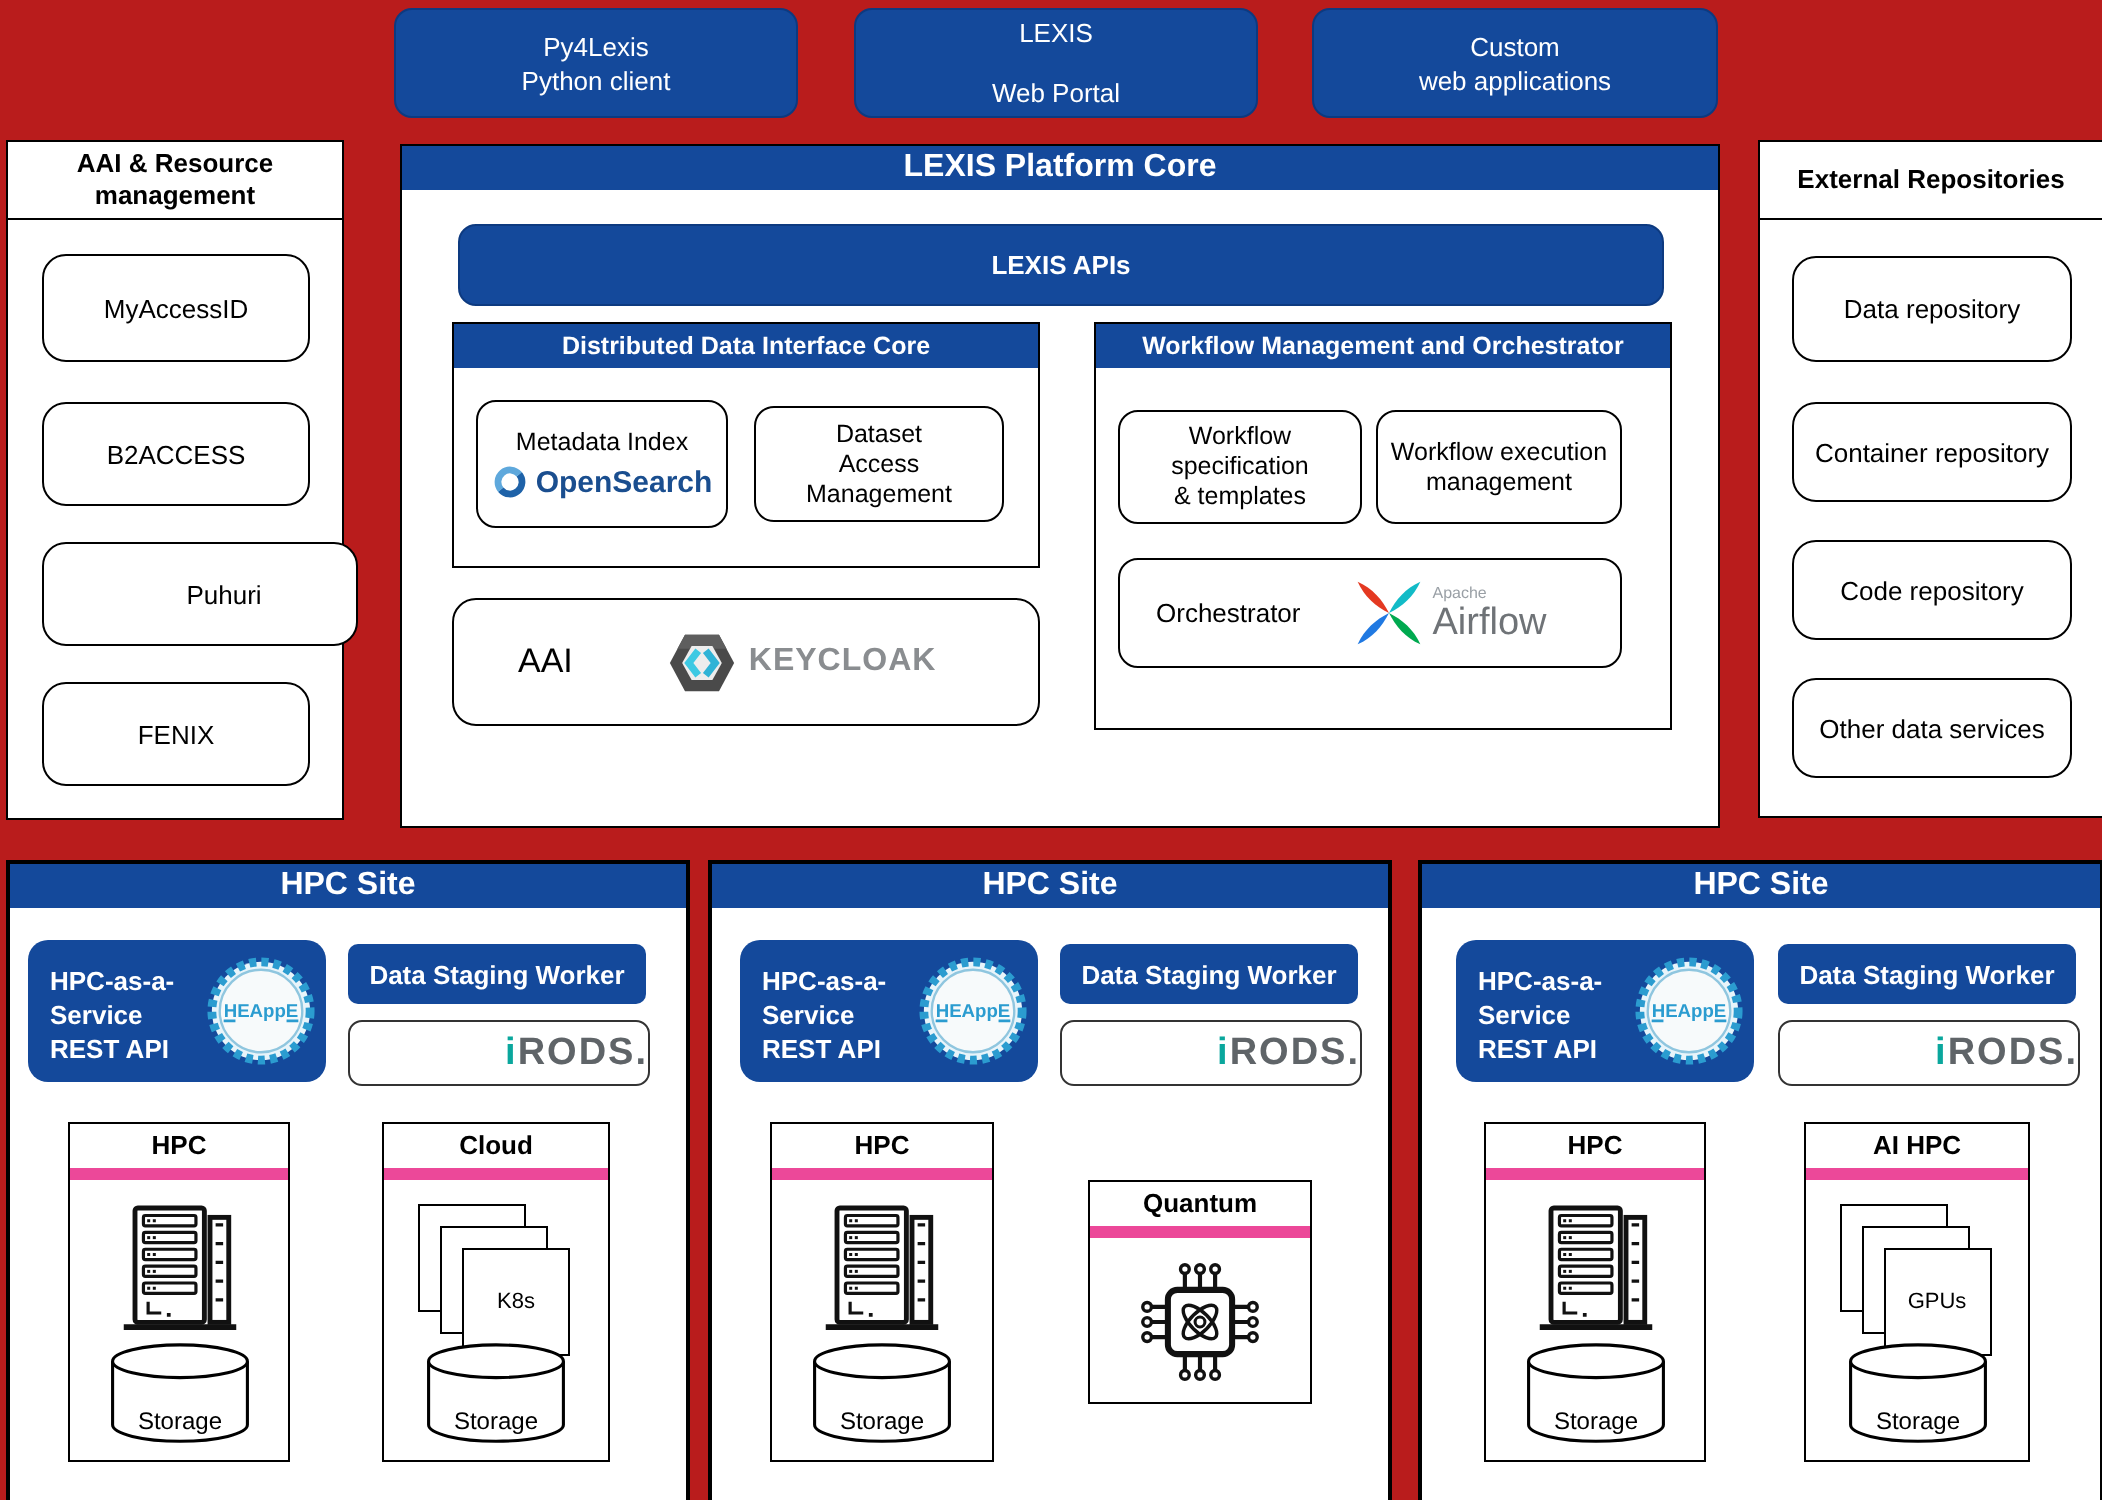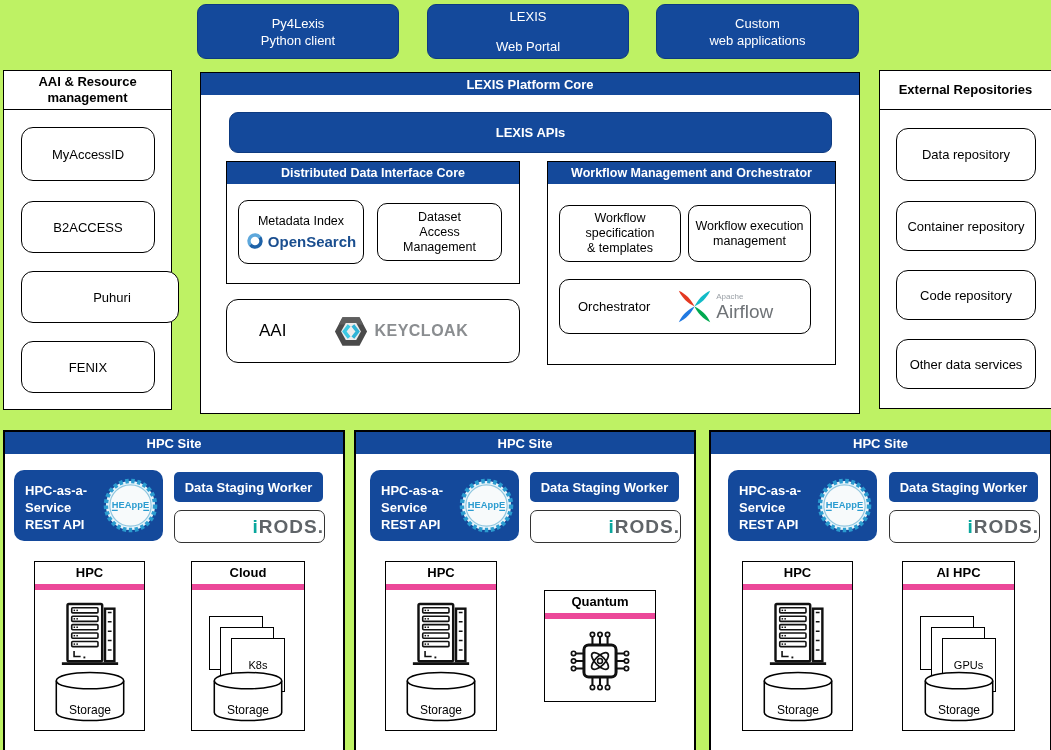--- a/index.html
+++ b/index.html
@@ -1,29 +1,29 @@
 <!DOCTYPE html>
 <html><head>
 <meta charset="utf-8">
 <style>
   html,body{margin:0;padding:0;background:#fff;}
-  .stage{position:relative;width:1051px;height:750px;background:#bef264;
+  .stage{position:relative;width:1051px;height:750px;background:#b91c1c;
          font-family:"Liberation Sans",sans-serif;color:#000;overflow:hidden;}
   
   .client-btn{position:absolute;background:#14499B;border:1px solid #0D3A80;border-radius:9px;
     color:#fff;display:flex;flex-direction:column;align-items:center;justify-content:center;
     font-size:13px;line-height:17px;text-align:center;}
   
   .panel{position:absolute;background:#fff;border:1.5px solid #000;}
   .panel-header{display:flex;flex-direction:column;align-items:center;justify-content:center;
     height:38px;border-bottom:1.5px solid #000;font-weight:bold;font-size:13px;line-height:16px;text-align:center;}
   .pill{position:absolute;border:1px solid #000;border-radius:12px;background:#fff;
     display:flex;align-items:center;justify-content:center;font-size:13px;text-align:center;}
   
-  .blue-header{height:22px;background:#14499B;color:#fff;font-weight:bold;font-size:13px;
+  .blue-header{height:22px;background:#14499B;color:#fff;font-weight:bold;font-size:16px;
     display:flex;align-items:center;justify-content:center;}
   .blue-header.small{font-size:12.5px;}
   
   .core{position:absolute;left:200px;top:72px;width:658px;height:340px;border:1.5px solid #000;background:#fff;}
   .apis-bar{position:absolute;left:28px;top:39px;width:601px;height:39px;background:#14499B;
     border:1px solid #0D3A80;border-radius:9px;color:#fff;font-weight:bold;font-size:13px;
     display:flex;align-items:center;justify-content:center;}
   .subbox{position:absolute;border:1px solid #000;background:#fff;}
   .roundbox{position:absolute;border:1px solid #000;border-radius:10px;background:#fff;
     display:flex;flex-direction:column;align-items:center;justify-content:center;
@@ -54,21 +54,21 @@
   .irods-box{position:absolute;left:169px;top:78px;width:149px;height:31px;border:1px solid #333;
     border-radius:7px;background:#fff;display:flex;align-items:center;justify-content:flex-end;}
   .irods-logo{font-weight:bold;font-size:19px;letter-spacing:1px;color:#5F6468;}
   .irods-i{color:#0AA79D;}
   .compute{position:absolute;border:1px solid #000;background:#fff;}
   .compute-header{height:22px;border-bottom:6px solid #ec4899;font-weight:bold;font-size:13px;
     text-align:center;line-height:22px;}
   .server-icon{display:block;margin:11px auto 0;}
   .quantum-icon{display:block;margin:8px auto 0;}
   .storage{position:absolute;left:50%;transform:translateX(-50%);bottom:7px;}
-  .stack{position:relative;width:78px;height:76px;margin:26px auto 0;}
+  .stack{position:relative;width:78px;height:76px;margin:12px auto 0;}
   .sq{position:absolute;width:52px;height:52px;border:1.5px solid #000;background:#fff;}
   .sq.s1{left:0;top:0;} .sq.s2{left:11px;top:11px;}
   .sq.s3{left:22px;top:22px;display:flex;align-items:center;justify-content:center;font-size:11px;}
   svg text{font-family:"Liberation Sans",sans-serif;}
 </style>
 </head>
 <body>
 
 <div class="stage">
 

